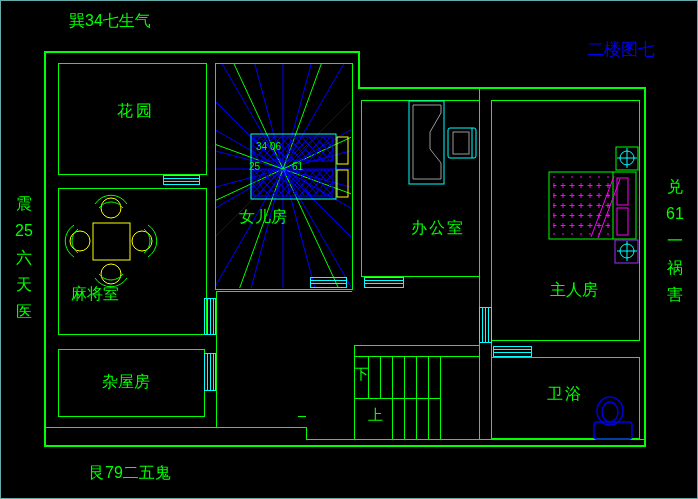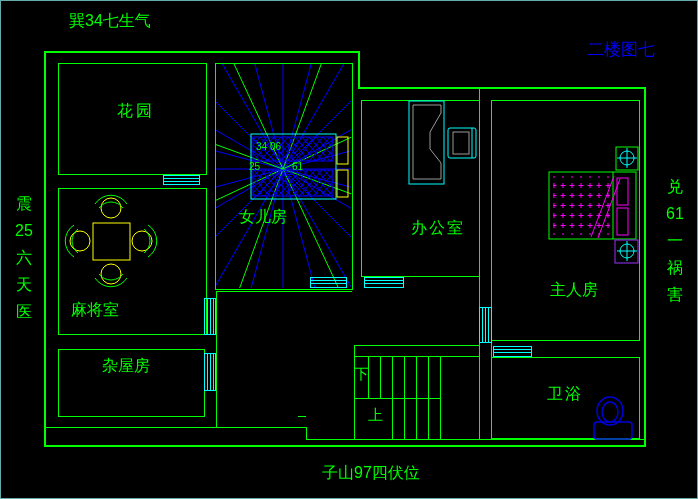--- a/index.html
+++ b/index.html
@@ -196,28 +196,28 @@
 25
 六
 天
 医</div>
 <div class="lbl vert" style="left:660px;top:172px">兑
 61
 一
 祸
 害</div>
 
-<div class="lbl" style="left:321px;top:463px">子山97四伏位</div>
+<div class="lbl" style="left:88px;top:463px">艮79二五鬼</div>
 
 <div class="lbl" style="left:116px;top:101px;letter-spacing:3px">花园</div>
 <div class="lbl" style="left:238px;top:207px">女儿房</div>
 <div class="lbl" style="left:410px;top:218px;letter-spacing:2px">办公室</div>
-<div class="lbl" style="left:70px;top:300px">麻将室</div>
+<div class="lbl" style="left:70px;top:284px">麻将室</div>
 <div class="lbl" style="left:549px;top:280px">主人房</div>
-<div class="lbl" style="left:101px;top:356px">杂屋房</div>
+<div class="lbl" style="left:101px;top:372px">杂屋房</div>
 <div class="lbl" style="left:546px;top:384px;letter-spacing:2px">卫浴</div>
 
 <div class="lbl stair-lbl" style="left:353px;top:364px">下</div>
 <div class="lbl stair-lbl" style="left:367px;top:405px">上</div>
 
 <div class="lbl small" style="left:255px;top:141px">34 06</div>
 <div class="lbl small" style="left:248px;top:161px">25</div>
 <div class="lbl small" style="left:291px;top:161px">61</div>
 
 </div>

